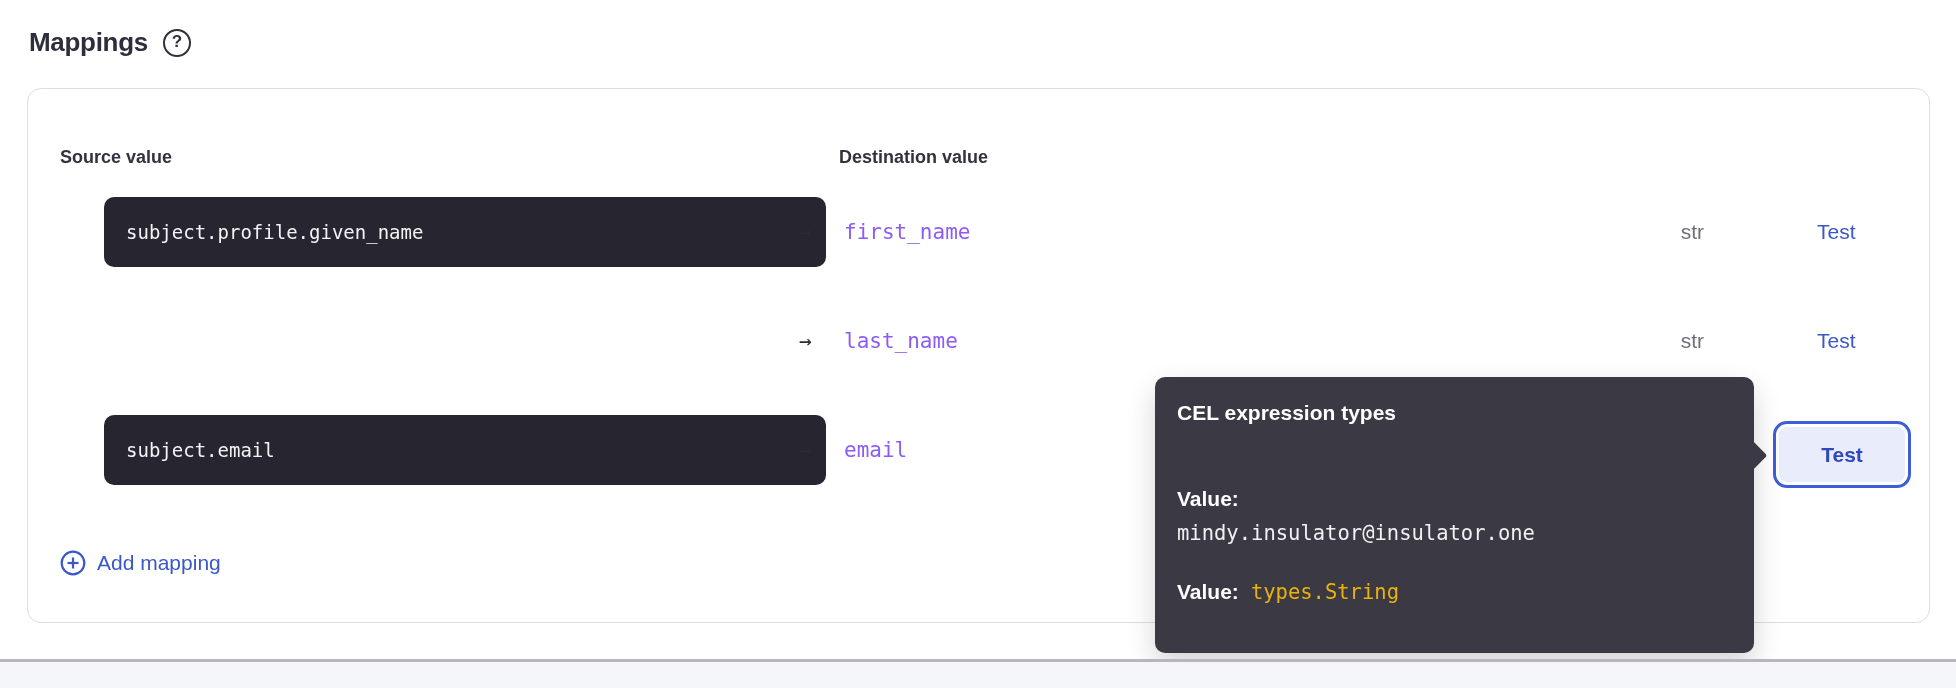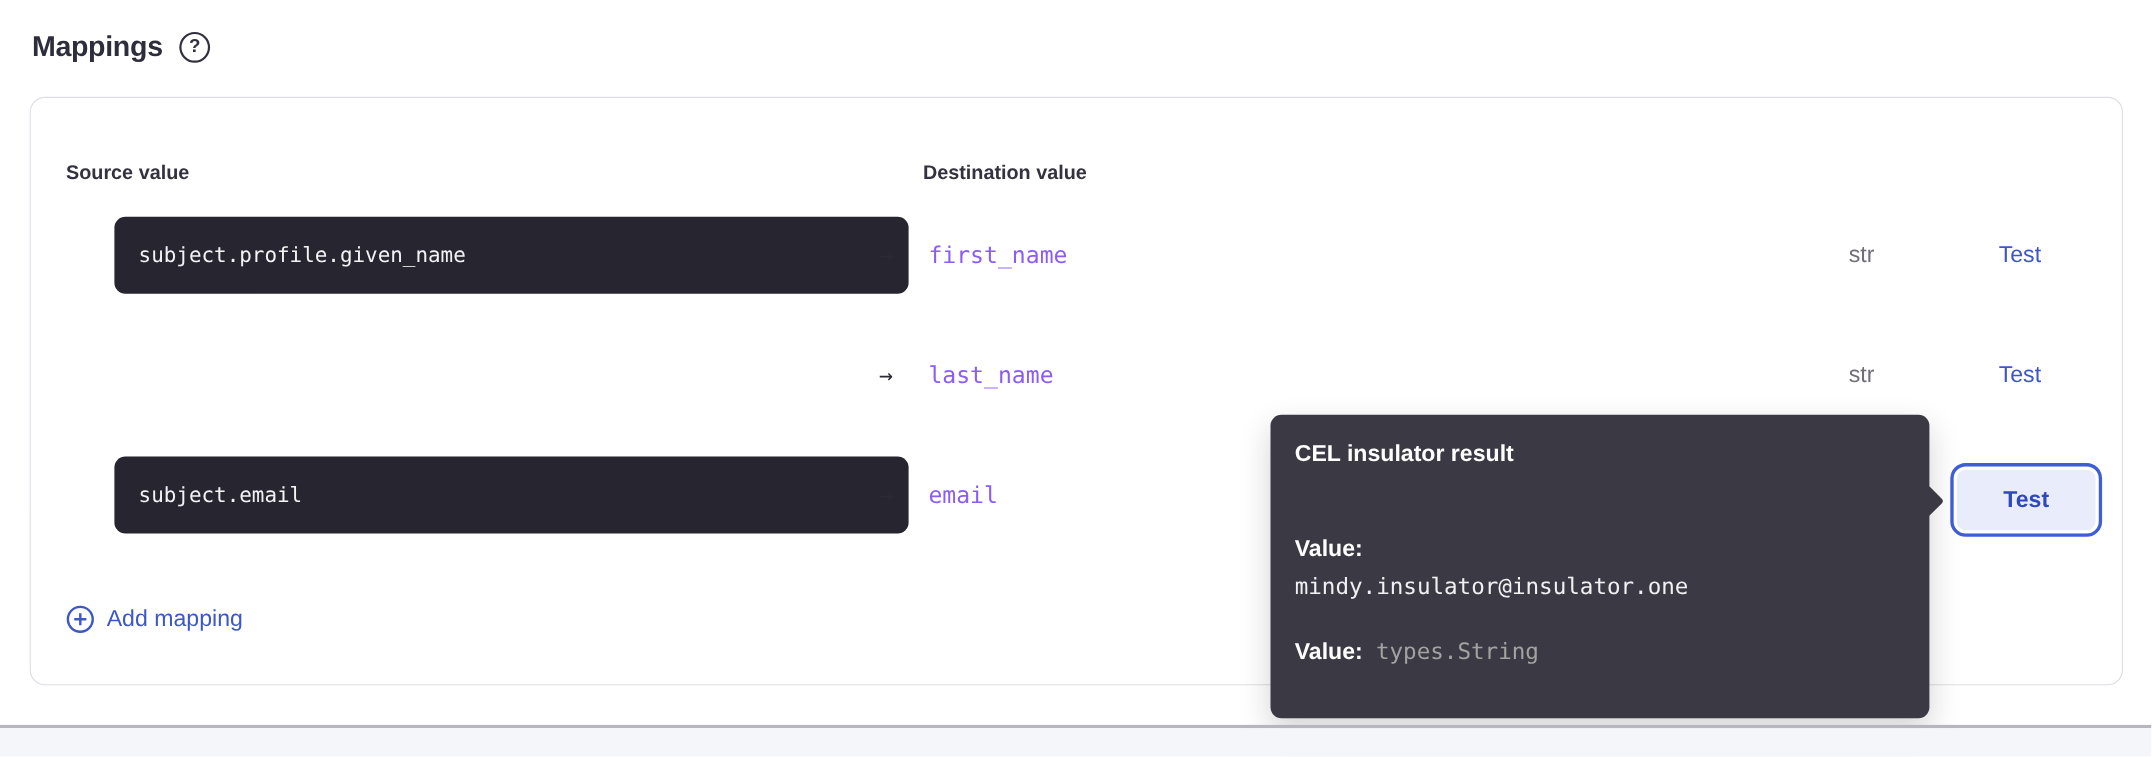--- a/index.html
+++ b/index.html
@@ -212,21 +212,21 @@
   .tt-type-row {
     position: absolute;
     left: 22px;
     top: 203px;
     font-size: 21px;
   }
   .tt-type-label { font-weight: 700; }
   .tt-type-value {
     font-family: "DejaVu Sans Mono", monospace;
     font-size: 20.5px;
-    color: #a3a3a3;
+    color: #eab308;
     margin-left: 12px;
   }
 
   
   .bottom-divider {
     position: absolute;
     left: 0;
     top: 659px;
     width: 1956px;
     height: 2.5px;
@@ -283,21 +283,21 @@
       <svg width="26" height="26" viewBox="0 0 26 26">
         <circle cx="13" cy="13" r="11.3" fill="none" stroke="#3c57c6" stroke-width="2.2"></circle>
         <line x1="13" y1="7.5" x2="13" y2="18.5" stroke="#3c57c6" stroke-width="2.2"></line>
         <line x1="7.5" y1="13" x2="18.5" y2="13" stroke="#3c57c6" stroke-width="2.2"></line>
       </svg>
     </span>
     <span>Add mapping</span>
   </div>
 
   <div class="tooltip">
-    <div class="tt-title">CEL insulator result</div>
+    <div class="tt-title">CEL expression types</div>
     <div class="tt-value-label">Value:</div>
     <div class="tt-value">mindy.insulator@insulator.one</div>
     <div class="tt-type-row">
       <span class="tt-type-label">Value:</span><span class="tt-type-value">types.String</span>
     </div>
   </div>
 
   <div class="bottom-divider"></div>
   <div class="bottom-area"></div>
 

